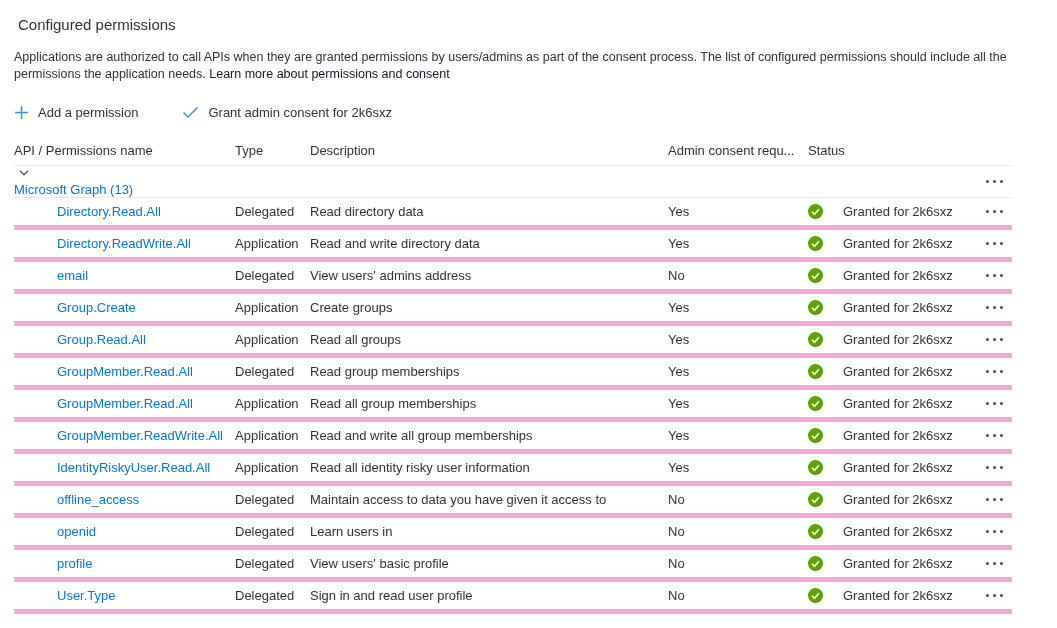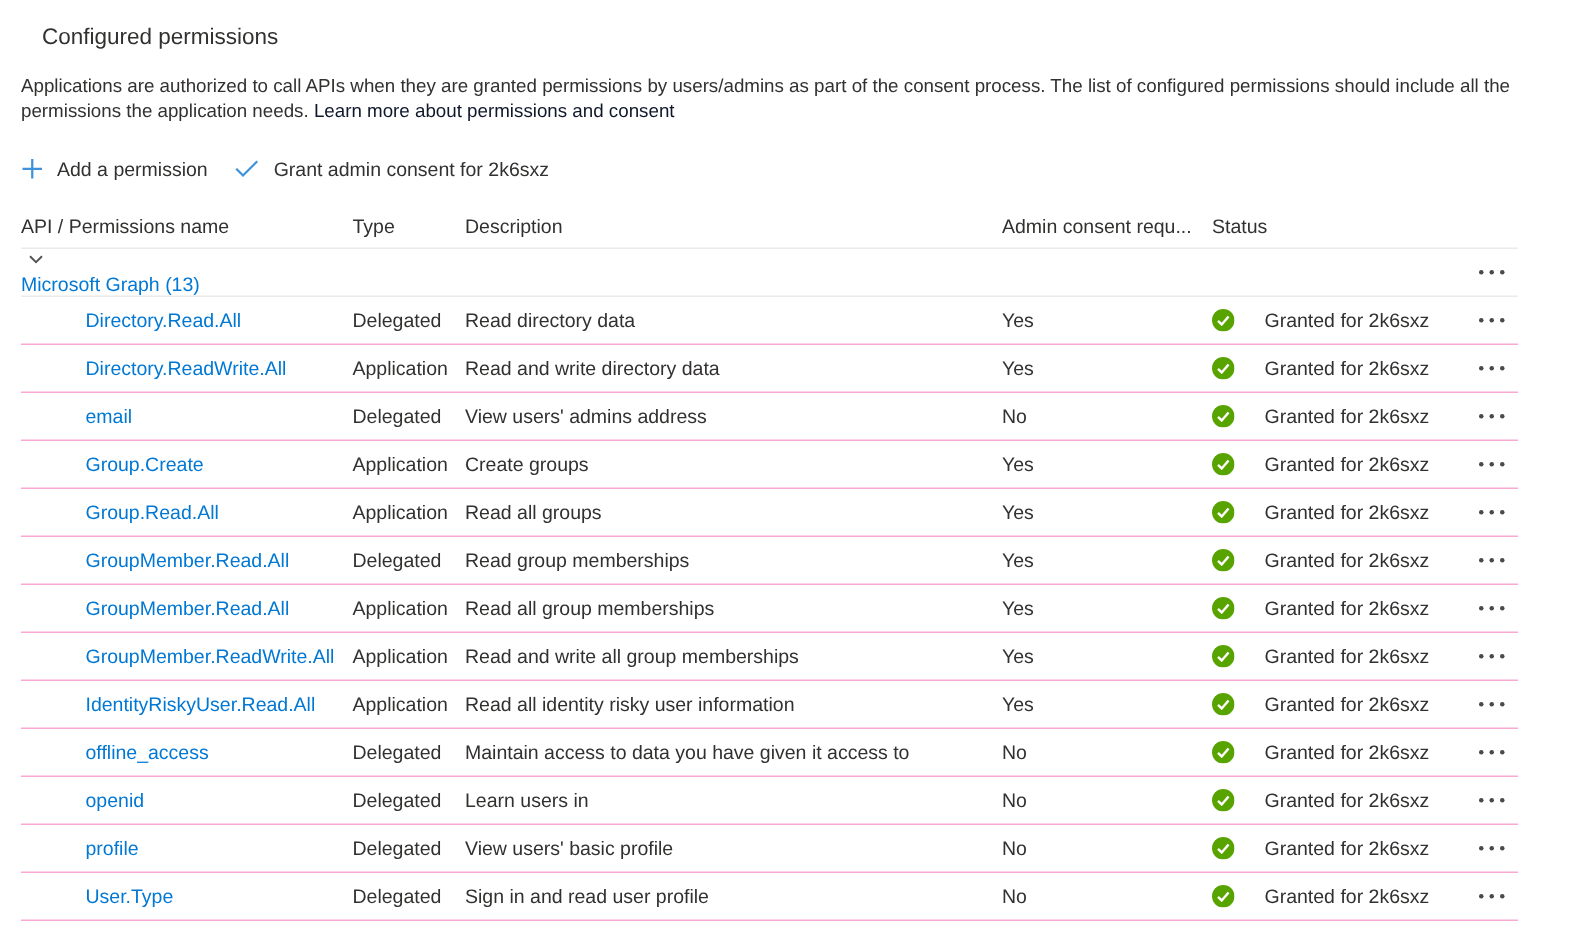--- a/index.html
+++ b/index.html
@@ -10,41 +10,41 @@
     font-family: "Liberation Sans", sans-serif;
     color: #323130;
     overflow: hidden;
   }
   .container { padding: 10px 14px 0 14px; }
 
   .page-title {
     font-size: 15px;
     font-weight: 400;
     color: #323130;
-    margin: 6px 0 0 14px;
+    margin: 6px 0 0 4px;
   }
 
   .description {
     margin-top: 16px;
     font-size: 12.5px;
     line-height: 17px;
     max-width: 1024px;
     color: #323130;
   }
   .link {
     color: #0f172a;
     text-decoration: none;
     cursor: pointer;
   }
 
   .toolbar {
     margin-top: 22px;
     display: flex;
     align-items: center;
-    gap: 18px;
+    gap: 44px;
     font-size: 13px;
   }
   .toolbar-btn {
     display: flex;
     align-items: center;
     gap: 9px;
     cursor: pointer;
     color: #323130;
   }
   .toolbar-btn svg { display: block; }
@@ -74,21 +74,21 @@
     grid-column: 1 / 6;
     display: flex;
     gap: 3px;
     flex-direction: column;
   }
   .chevron { display: flex; align-items: center; padding-left: 4px; cursor: pointer; }
   .group-link { color: #0078d4; cursor: pointer; }
 
   .data-row {
     height: 32px;
-    border-bottom: 1px solid #f9a8d4;
+    border-bottom: 5px solid #f9a8d4;
   }
   .name-cell { padding-left: 43px; }
   .name-cell a { color: #0078d4; text-decoration: none; cursor: pointer; }
   .status-cell {
     display: flex;
     align-items: center;
     gap: 20px;
   }
   .status-cell svg { display: block; flex: 0 0 auto; }
 

